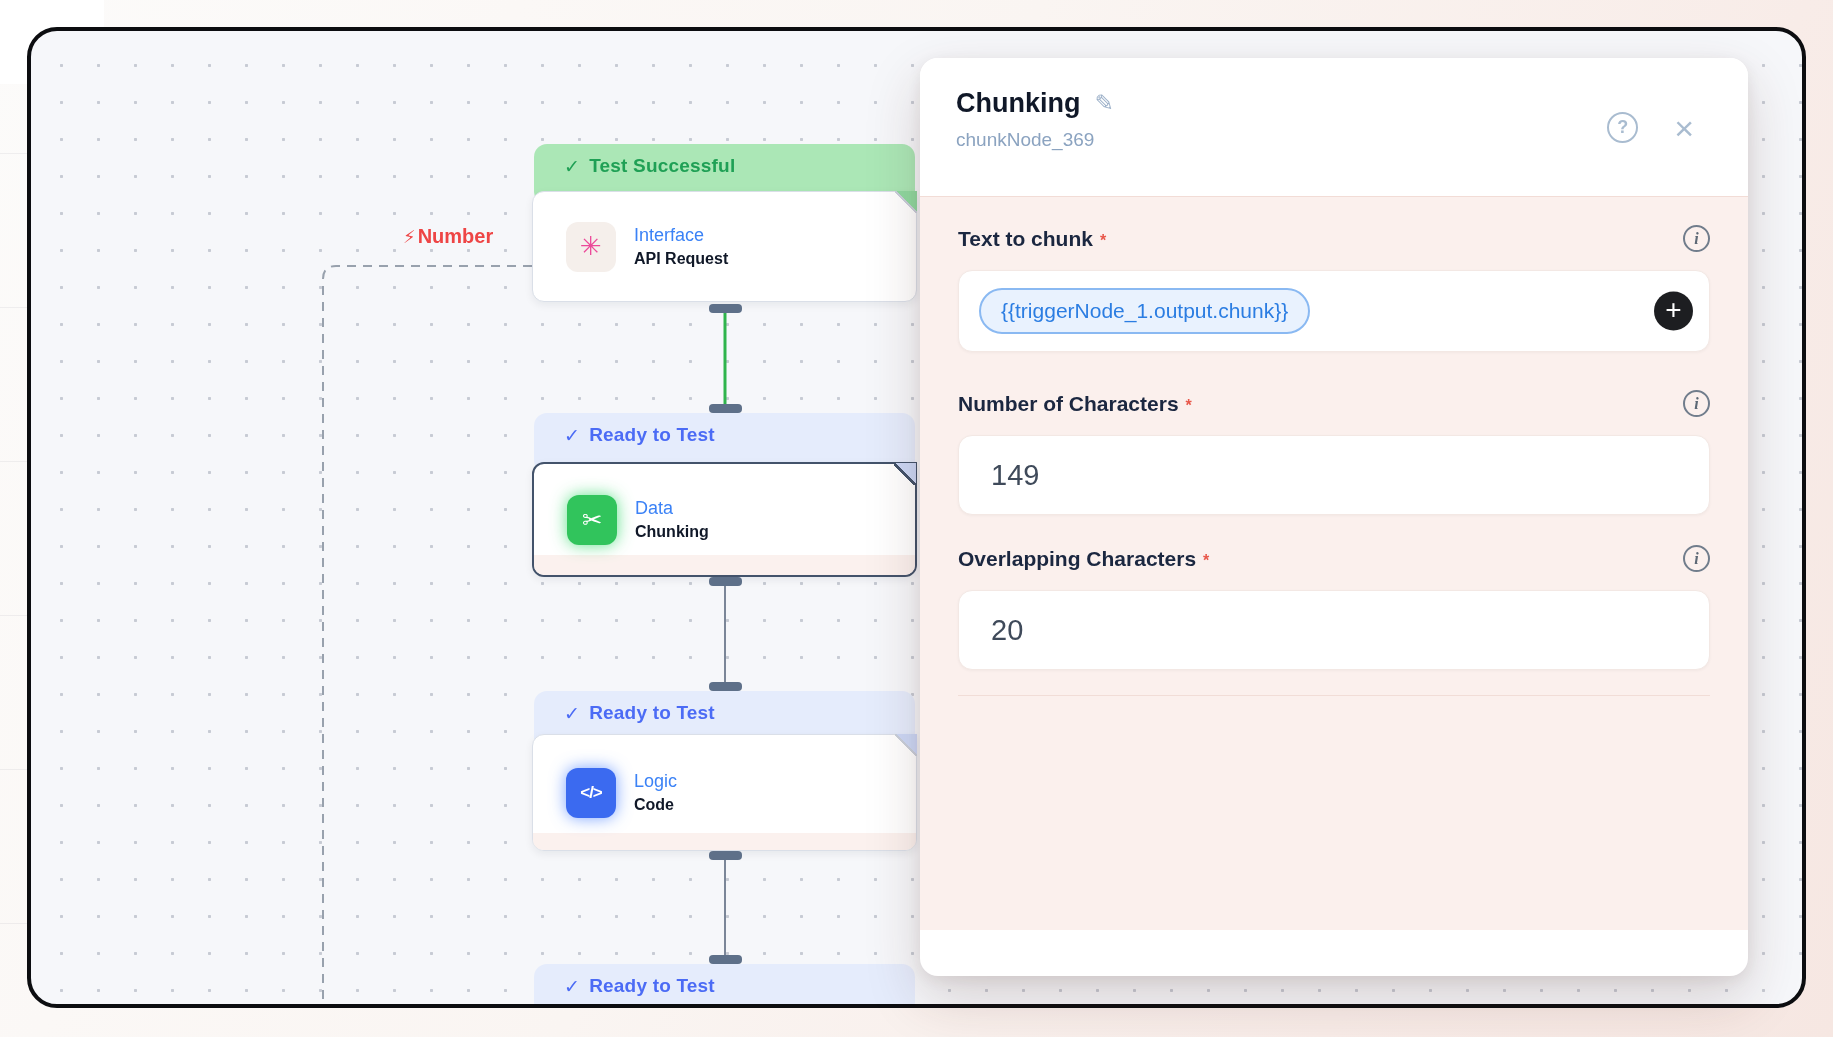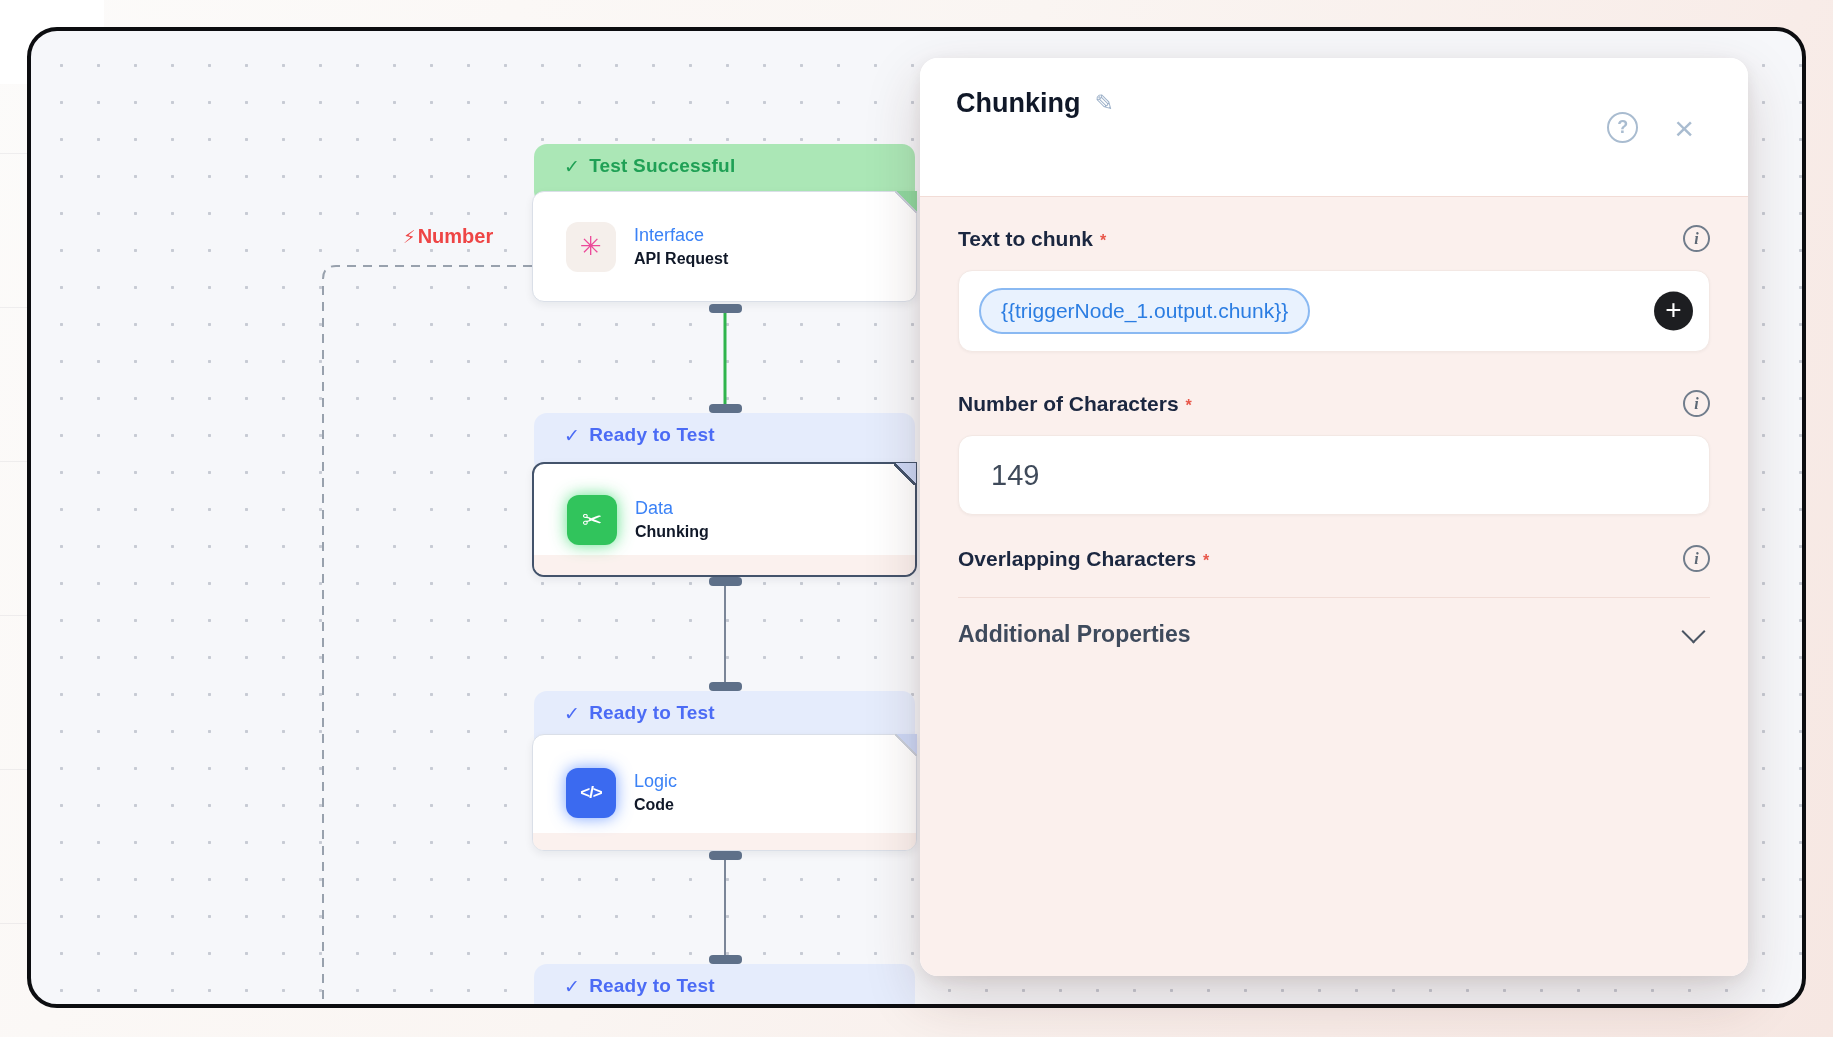--- a/index.html
+++ b/index.html
@@ -67,21 +67,21 @@
     border-bottom:1px solid #f2dcd6;}
   .panel-title-row{display:flex;align-items:center;gap:14px;}
   .panel-title{font-size:27px;font-weight:700;color:#101828;}
   .edit-icon{font-size:23px;color:#9db1c9;cursor:pointer;}
   .panel-sub{margin-top:10px;font-size:19px;color:#8ba3c0;}
   .hdr-icons{position:absolute;top:54px;right:54px;display:flex;align-items:center;gap:36px;}
   .help-btn{width:31px;height:31px;border-radius:50%;border:2px solid #a9bcd0;color:#a9bcd0;
     font-size:18px;font-weight:700;display:flex;align-items:center;justify-content:center;box-sizing:border-box;cursor:pointer;}
   .close-btn{font-size:34px;line-height:28px;color:#a9bcd0;cursor:pointer;font-weight:400;}
 
-  .panel-body{background:#fbf0ed;height:839px;padding:28px 38px 0 38px;box-sizing:border-box;}
+  .panel-body{background:#fbf0ed;height:733px;padding:28px 38px 0 38px;box-sizing:border-box;}
   .field-label-row{display:flex;align-items:center;justify-content:space-between;}
   .field-label{font-size:21px;font-weight:700;color:#1b2740;}
   .req{color:#e8574a;margin-left:7px;font-weight:700;}
   .info-icon{width:27px;height:27px;border-radius:50%;border:2px solid #717d8c;color:#5c6875;
     font-family:"Liberation Serif","DejaVu Serif",serif;font-style:italic;font-size:16px;font-weight:700;
     display:flex;align-items:center;justify-content:center;box-sizing:border-box;cursor:pointer;}
   .input-box{margin-top:18px;background:#fff;border:1px solid #f3e8e4;border-radius:14px;
     box-shadow:0 1px 3px rgba(0,0,0,.04);display:flex;align-items:center;position:relative;box-sizing:border-box;}
   .input-box.tall{height:82px;padding:0 70px 0 20px;}
   .input-box.num{height:80px;}
@@ -177,20 +177,21 @@
     <span>Ready to Test</span>
   </div>
 </div>
 
 <div class="panel">
   <div class="panel-header">
     <div class="panel-title-row">
       <span class="panel-title">Chunking</span>
       <span class="edit-icon">✎</span>
     </div>
+    <div class="panel-sub">chunkNode_369</div>
     <div class="hdr-icons">
       <div class="help-btn">
           <span>?</span>
         </div>
       <div class="close-btn"><span>×</span></div>
     </div>
   </div>
 
   <div class="panel-body">
 
@@ -220,22 +221,21 @@
     </div>
 
     <div class="field-label-row gap-md">
       <div>
         <span class="field-label">Overlapping Characters</span><span class="req">*</span>
       </div>
       <div class="info-icon">
           <span>i</span>
         </div>
     </div>
+    <div class="input-box num">
+      <input type="text" value="20" style="">
+    </div>
 
     <div class="body-divider"></div>
 
-    <div class="addprops-row">
-      <span class="addprops-title">Additional Properties</span>
-      <span class="chev"></span>
-    </div>
 
   </div>
 </div>
 
 </body></html>

